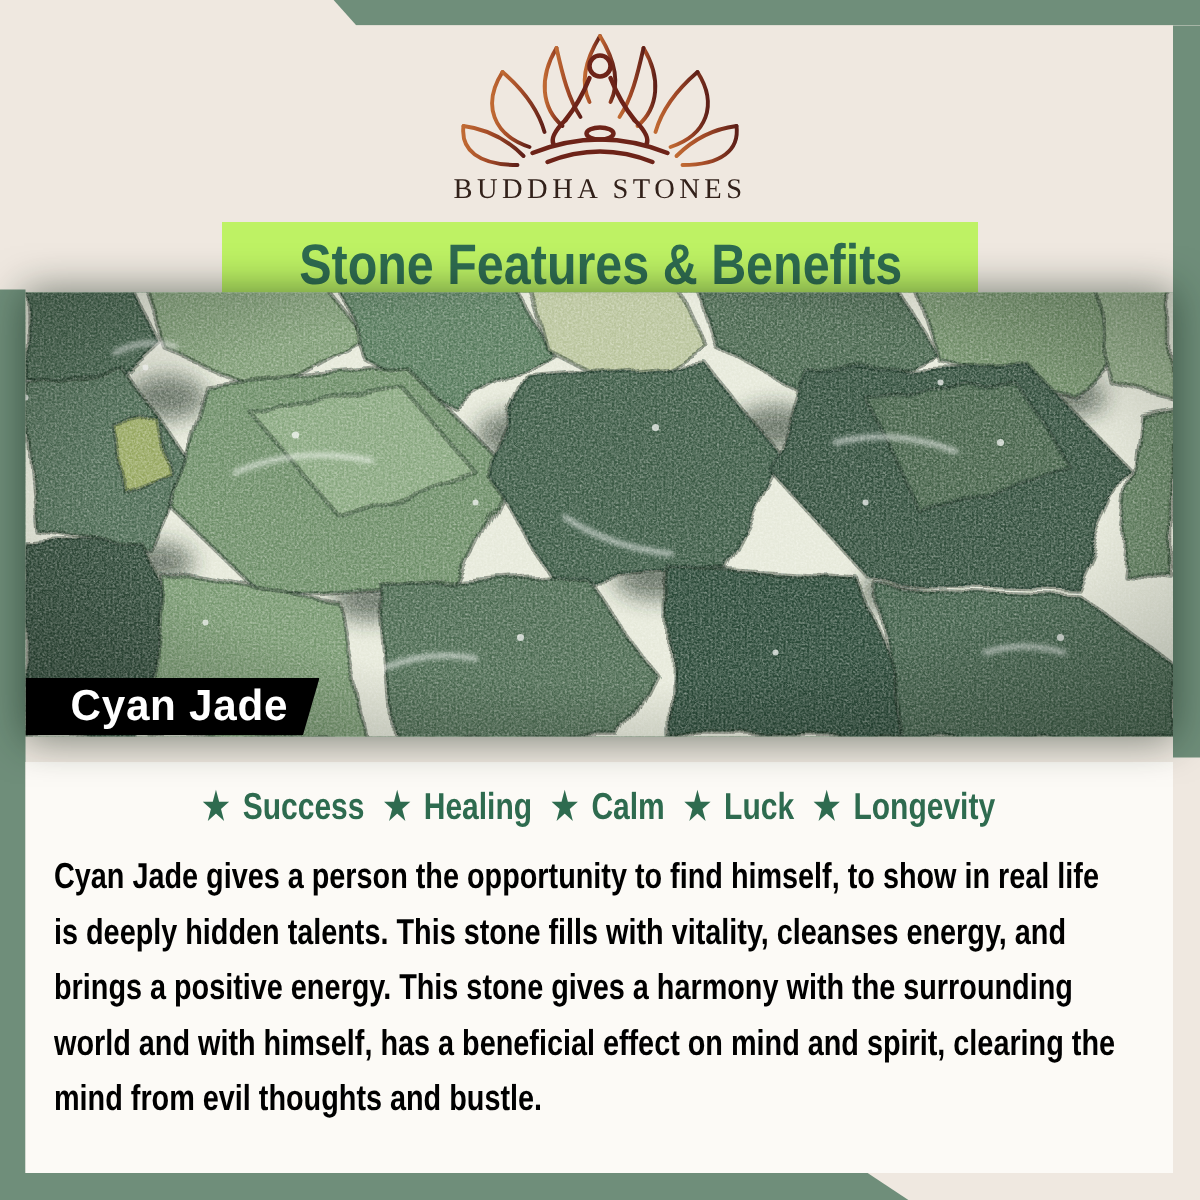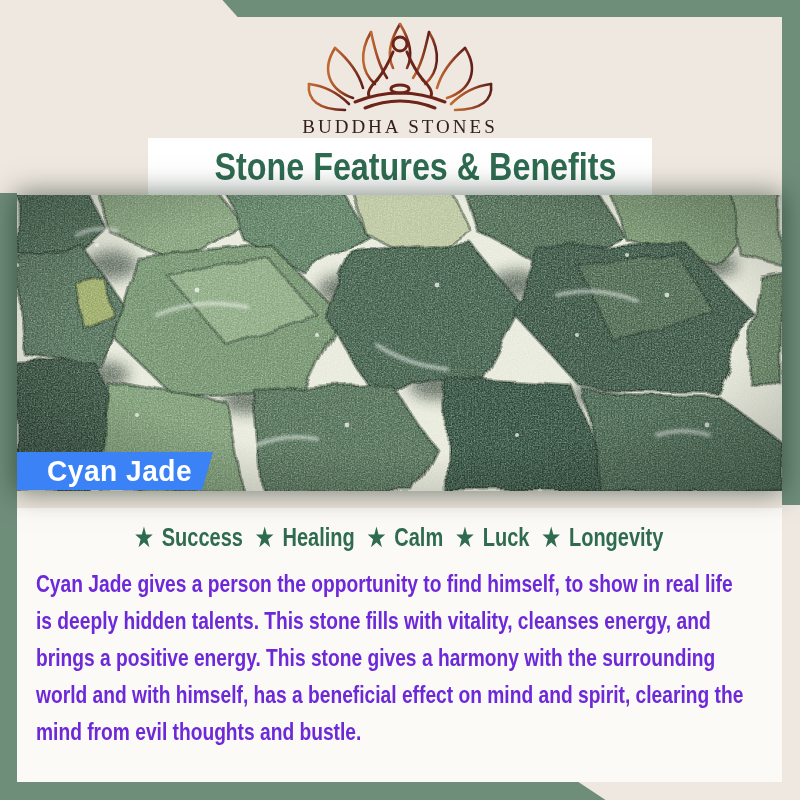--- a/index.html
+++ b/index.html
@@ -15,43 +15,43 @@
   .frame-left{top:193px;left:0;width:17px;height:589px;}
   .frame-bottom{bottom:0;left:0;width:800px;height:18px;
     clip-path:polygon(0 0,72.3% 0,75.7% 100%,0 100%);}
   
   .logo{position:absolute;top:22px;left:50%;transform:translateX(-50%);
     width:190px;height:92px;z-index:2;}
   .brand-name{position:absolute;top:116px;left:0;width:100%;text-align:center;
     font-family:"Liberation Serif",serif;font-size:19px;letter-spacing:3px;
     color:#32211a;z-index:2;}
   
-  .banner{position:absolute;left:148px;top:138px;width:504px;height:59px;
-    background:#ffffff;display:flex;align-items:center;justify-content:flex-end;z-index:2;}
+  .banner{position:absolute;left:148px;top:148px;width:504px;height:59px;
+    background:#bef264;display:flex;align-items:center;justify-content:center;z-index:2;}
   .banner-title{font-size:38px;font-weight:bold;color:#2e6b50;white-space:nowrap;
     transform:scaleX(0.85);transform-origin:center;}
   
   .photo{position:absolute;left:17px;top:195px;width:765px;height:296px;
     background:#5d7c63;box-shadow:0 0 26px 2px rgba(14,34,21,0.55);z-index:2;}
   .photo svg{display:block;width:100%;height:100%;}
   .badge{position:absolute;left:17px;top:452px;width:196px;height:38px;z-index:3;
-    background:#3b82f6;color:#ffffff;display:flex;align-items:center;
+    background:#000000;color:#ffffff;display:flex;align-items:center;
     padding-left:30px;box-sizing:border-box;
     clip-path:polygon(0 0,100% 0,calc(100% - 11px) 100%,0 100%);}
   .badge-label{font-size:29px;font-weight:bold;letter-spacing:0.5px;
     transform:scaleX(0.97);transform-origin:left center;white-space:nowrap;}
   
   .panel{position:absolute;left:17px;top:508px;width:765px;height:274px;
     background:#fcfaf6;z-index:1;}
   .benefits{margin-top:15px;text-align:center;white-space:nowrap;
     color:#2e6b4f;font-weight:bold;font-size:25px;}
   .benefits-inner{display:inline-block;transform:scaleX(0.8);transform-origin:center;}
   .benefit{margin:0 8px;}
   .benefit .star{margin-right:11px;}
-  .desc{margin:13px 0 0 19px;color:#6d28d9;}
+  .desc{margin:13px 0 0 19px;color:#000000;}
   .desc-line{font-size:24px;font-weight:bold;line-height:37px;white-space:nowrap;
     transform:scaleX(0.8);transform-origin:left center;}
 </style>
 </head>
 <body>
 
 <div class="page">
 
   <div class="frame frame-top"></div>
   <div class="frame frame-right"></div>

